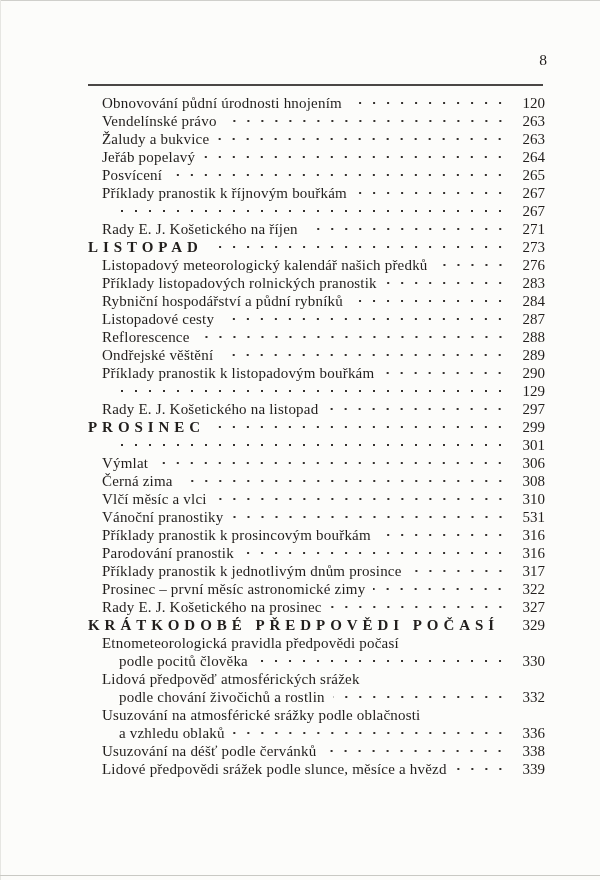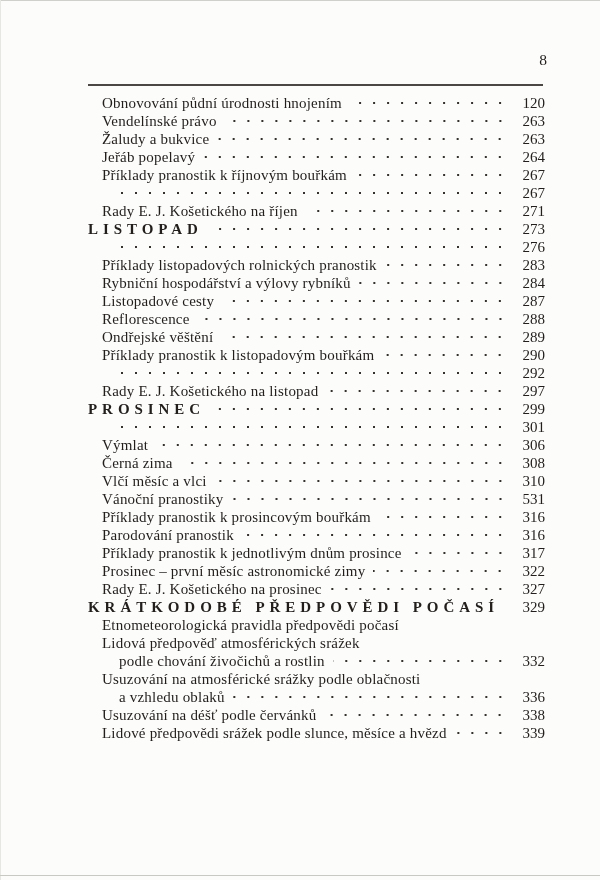--- a/index.html
+++ b/index.html
@@ -119,20 +119,25 @@
           <span class="label">Žaludy a bukvice</span>
           <span class="leader"></span>
           <span class="pagenum">263</span>
         </div>
         <div class="row item">
           <span class="label">Jeřáb popelavý</span>
           <span class="leader"></span>
           <span class="pagenum">264</span>
         </div>
         <div class="row item">
+          <span class="label">Posvícení</span>
+          <span class="leader"></span>
+          <span class="pagenum">265</span>
+        </div>
+        <div class="row item">
           <span class="label">Příklady pranostik k říjnovým bouřkám</span>
           <span class="leader"></span>
           <span class="pagenum">267</span>
         </div>
         <div class="row item">
           <span class="leader"></span>
           <span class="pagenum">267</span>
         </div>
         <div class="row item">
           <span class="label">Rady E. J. Košetického na říjen</span>
@@ -140,30 +145,31 @@
           <span class="pagenum">271</span>
         </div>
       </div>
       <div class="section">
         <div class="row heading">
           <span class="label">LISTOPAD</span>
           <span class="leader"></span>
           <span class="pagenum">273</span>
         </div>
         <div class="row item">
+          <span class="label">Listopadový meteorologický kalendář našich předků</span>
           <span class="leader"></span>
           <span class="pagenum">276</span>
         </div>
         <div class="row item">
           <span class="label">Příklady listopadových rolnických pranostik</span>
           <span class="leader"></span>
           <span class="pagenum">283</span>
         </div>
         <div class="row item">
-          <span class="label">Rybniční hospodářství a výlovy rybníků</span>
+          <span class="label">Rybniční hospodářství a půdní rybníků</span>
           <span class="leader"></span>
           <span class="pagenum">284</span>
         </div>
         <div class="row item">
           <span class="label">Listopadové cesty</span>
           <span class="leader"></span>
           <span class="pagenum">287</span>
         </div>
         <div class="row item">
           <span class="label">Reflorescence</span>
@@ -175,21 +181,21 @@
           <span class="leader"></span>
           <span class="pagenum">289</span>
         </div>
         <div class="row item">
           <span class="label">Příklady pranostik k listopadovým bouřkám</span>
           <span class="leader"></span>
           <span class="pagenum">290</span>
         </div>
         <div class="row item">
           <span class="leader"></span>
-          <span class="pagenum">292</span>
+          <span class="pagenum">129</span>
         </div>
         <div class="row item">
           <span class="label">Rady E. J. Košetického na listopad</span>
           <span class="leader"></span>
           <span class="pagenum">297</span>
         </div>
       </div>
       <div class="section">
         <div class="row heading">
           <span class="label">PROSINEC</span>
@@ -248,20 +254,25 @@
       </div>
       <div class="section">
         <div class="row heading">
           <span class="label">KRÁTKODOBÉ PŘEDPOVĚDI POČASÍ</span>
           <span class="leader"></span>
           <span class="pagenum">329</span>
         </div>
         <div class="row item">
           <span class="label">Etnometeorologická pravidla předpovědi počasí</span>
         </div>
+        <div class="row cont">
+          <span class="label">podle pocitů člověka</span>
+          <span class="leader"></span>
+          <span class="pagenum">330</span>
+        </div>
         <div class="row item">
           <span class="label">Lidová předpověď atmosférických srážek</span>
         </div>
         <div class="row cont">
           <span class="label">podle chování živočichů a rostlin</span>
           <span class="leader"></span>
           <span class="pagenum">332</span>
         </div>
         <div class="row item">
           <span class="label">Usuzování na atmosférické srážky podle oblačnosti</span>

